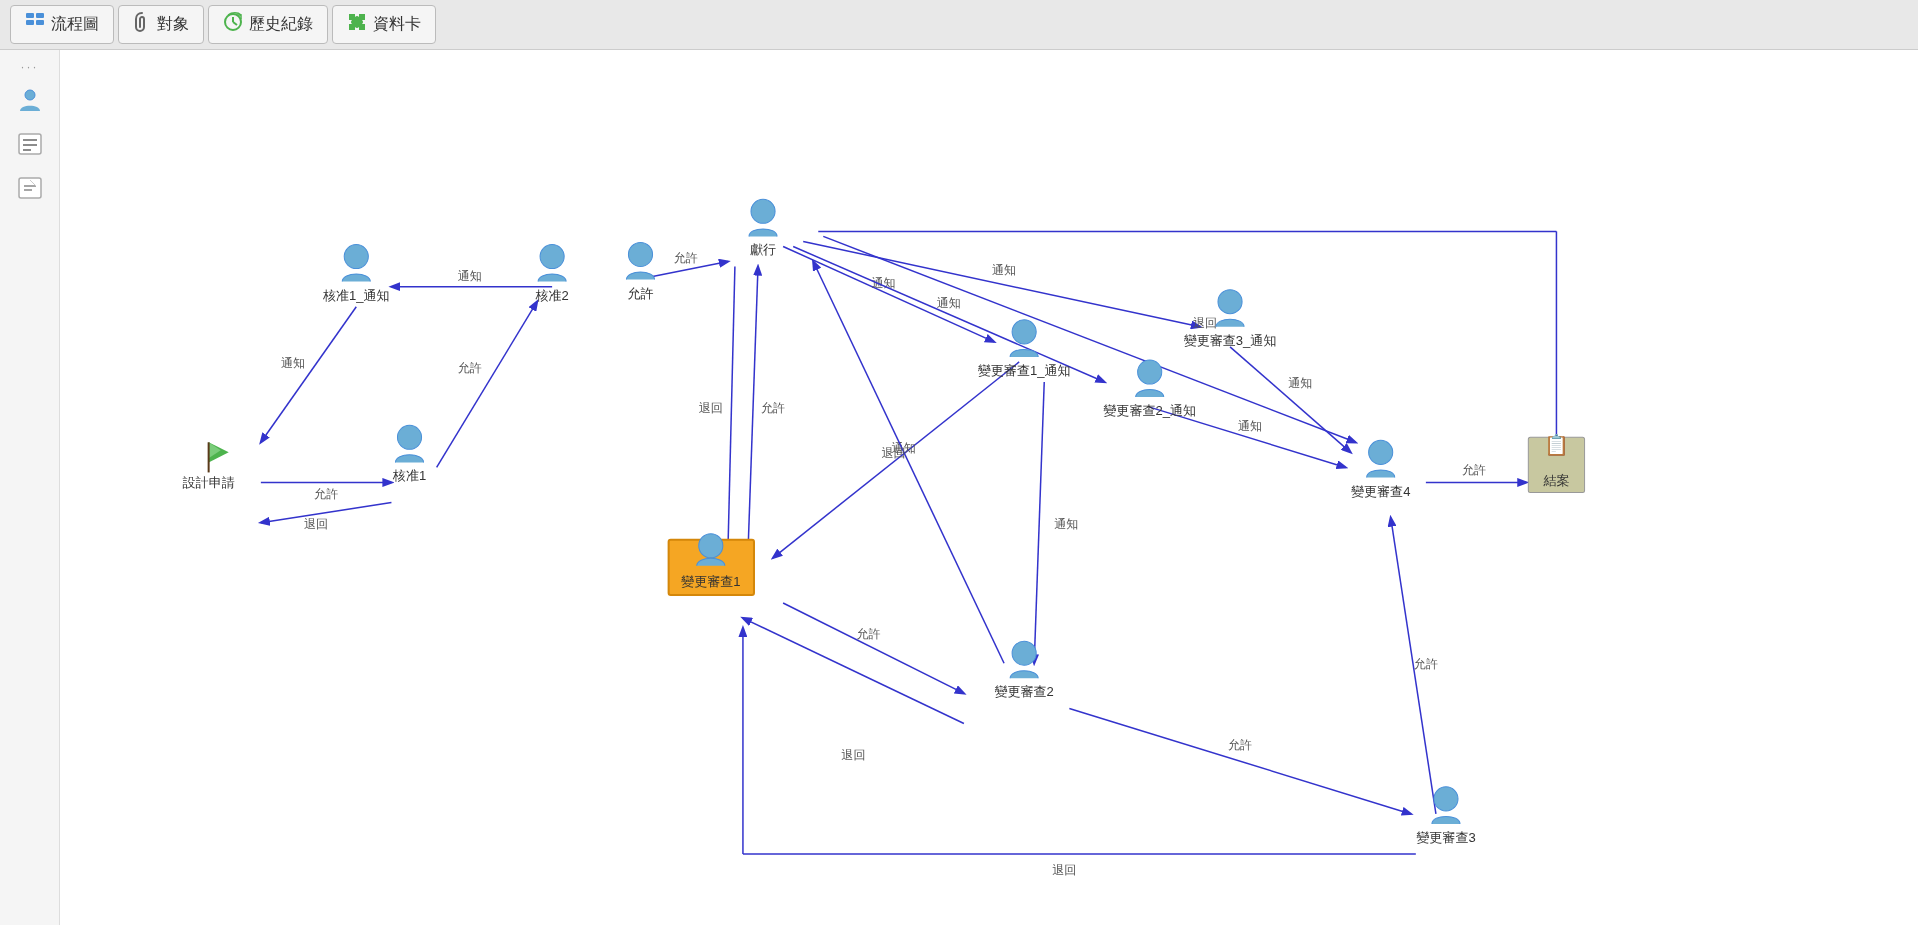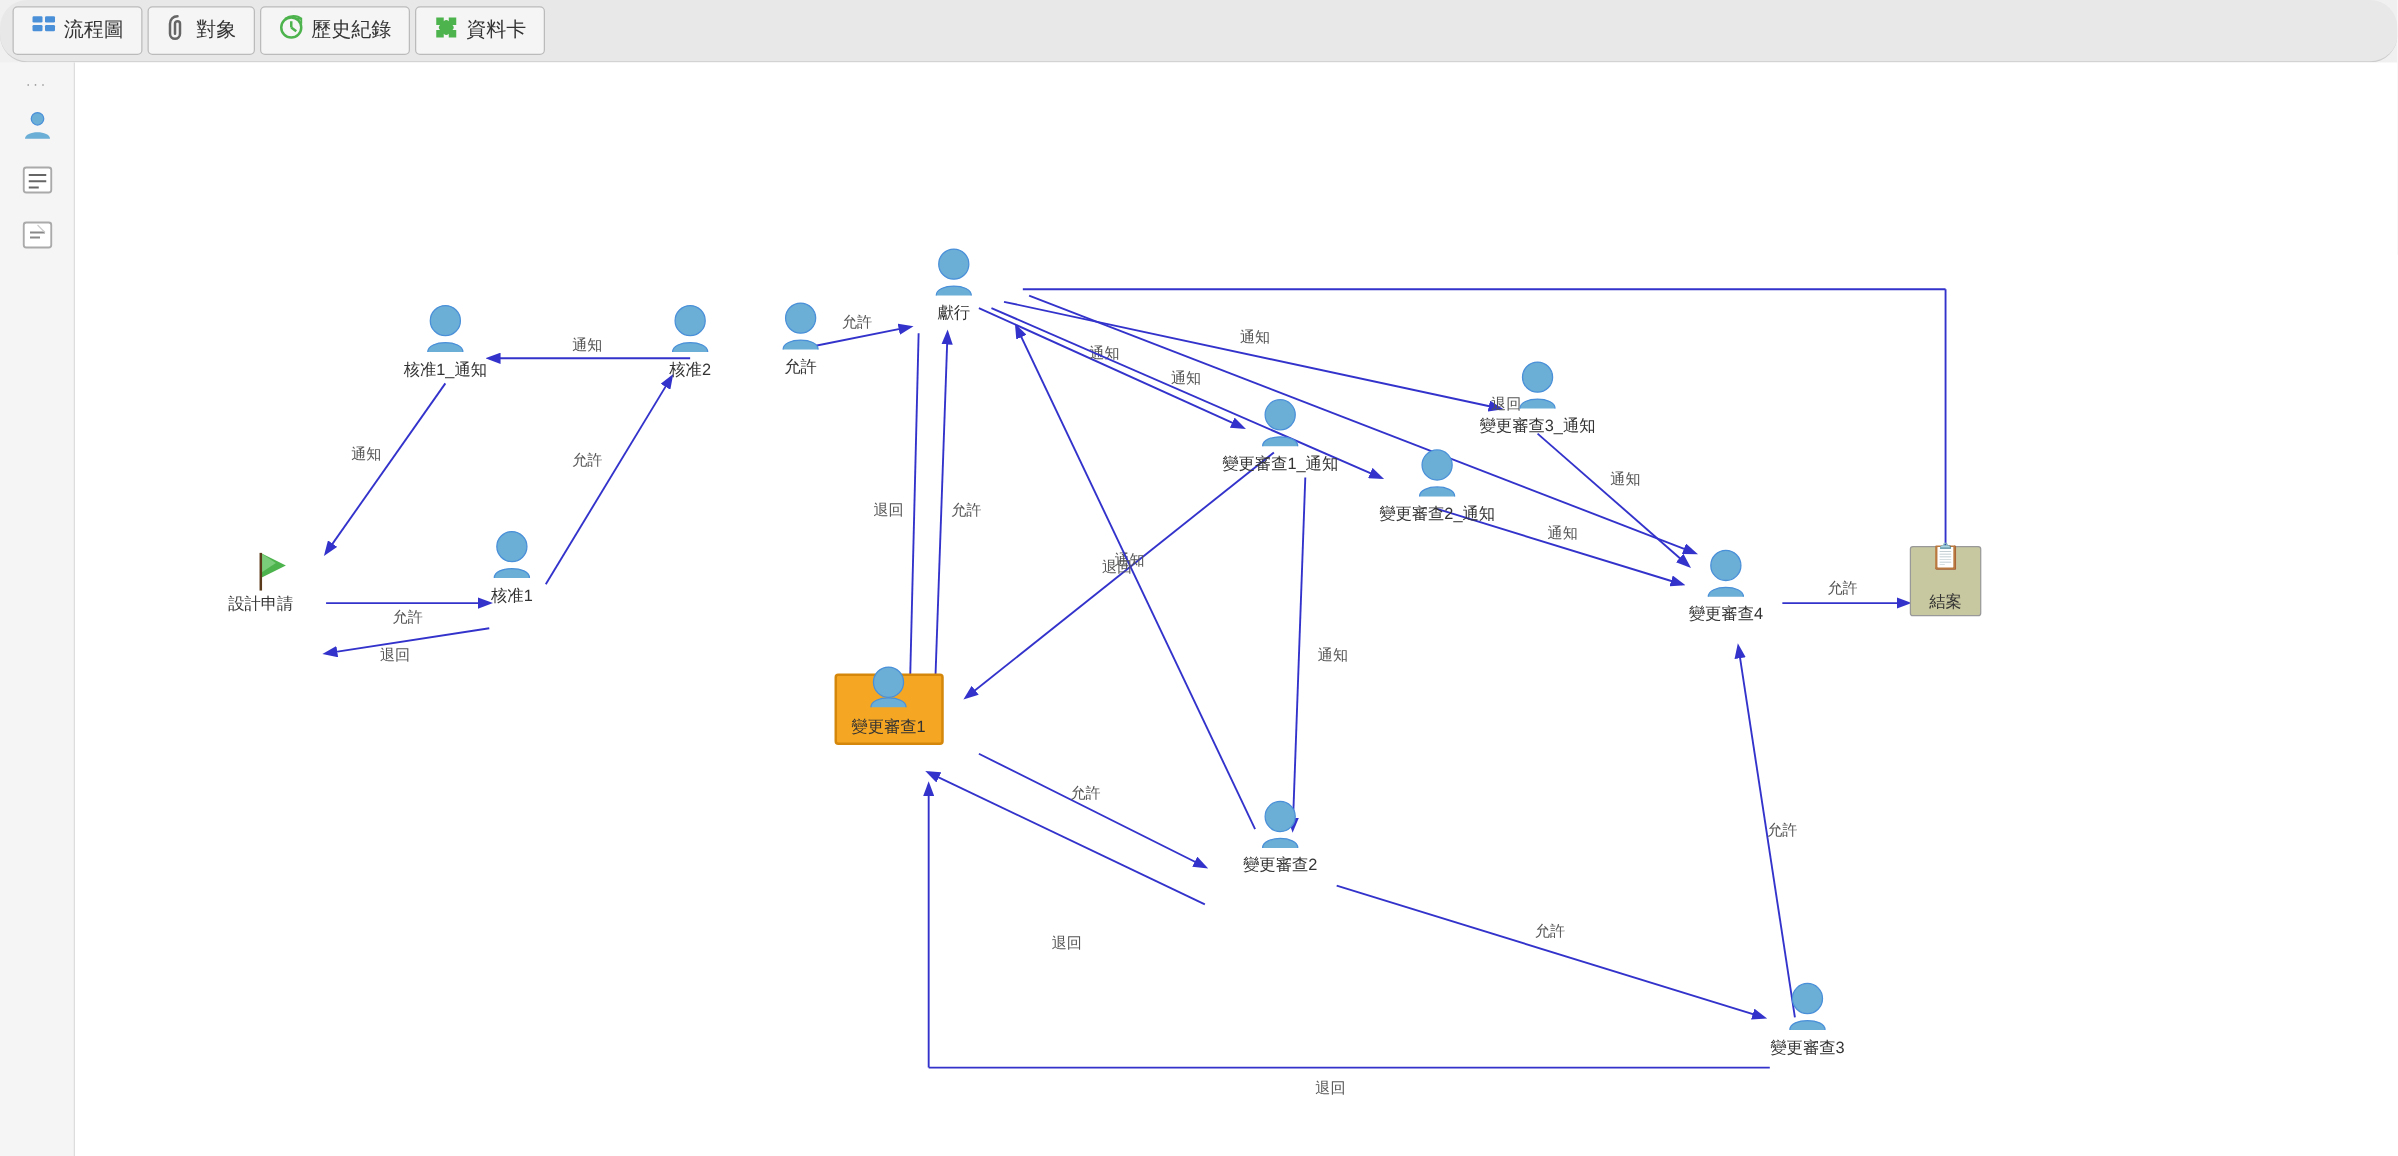--- a/index.html
+++ b/index.html
@@ -6,21 +6,20 @@
     body { background: #f0f0f0; font-family: 'Microsoft JhengHei', 'SimHei', sans-serif; width: 1918px; height: 925px; overflow: hidden; }
 
     .top-bar {
       display: flex;
       align-items: center;
       background: #e8e8e8;
       border-bottom: 1px solid #ccc;
       height: 50px;
       padding: 0 10px;
       gap: 4px;
-      border-radius: 22px;
     }
 
     .tab-item {
       display: flex;
       align-items: center;
       gap: 6px;
       padding: 6px 14px;
       border: 1px solid #bbb;
       border-radius: 4px;
       background: #f5f5f5;

